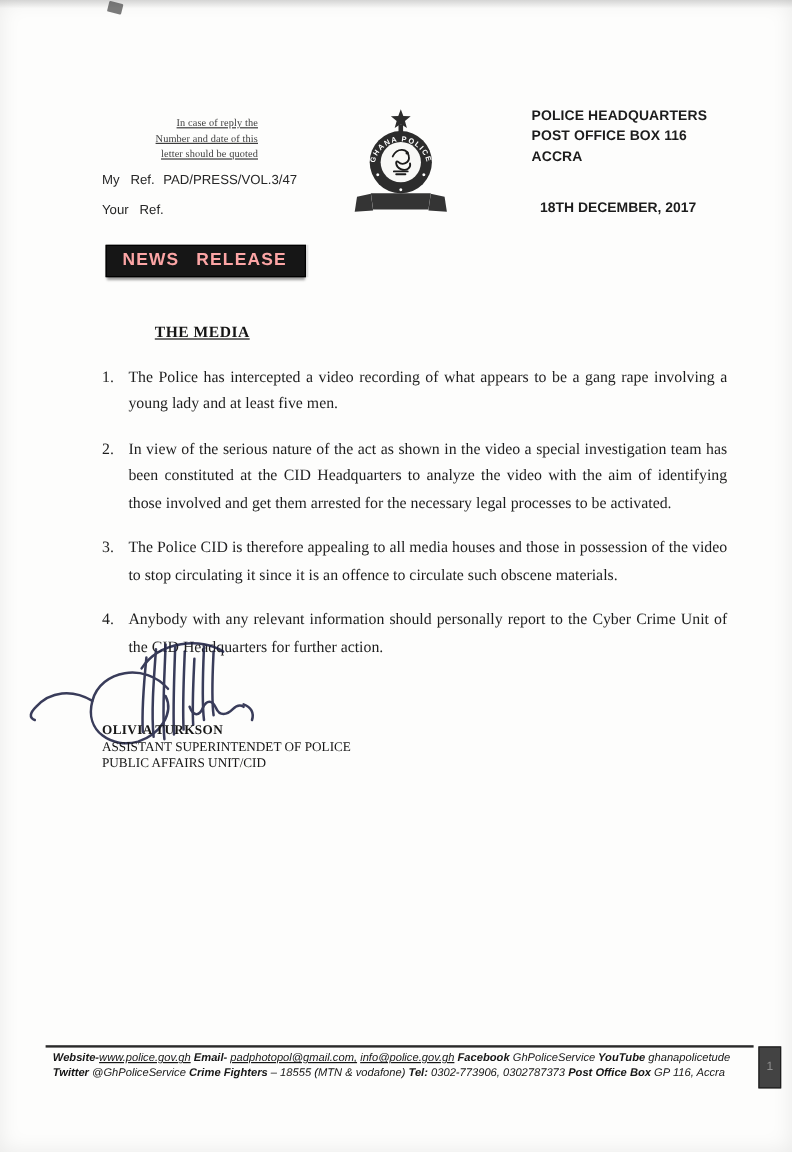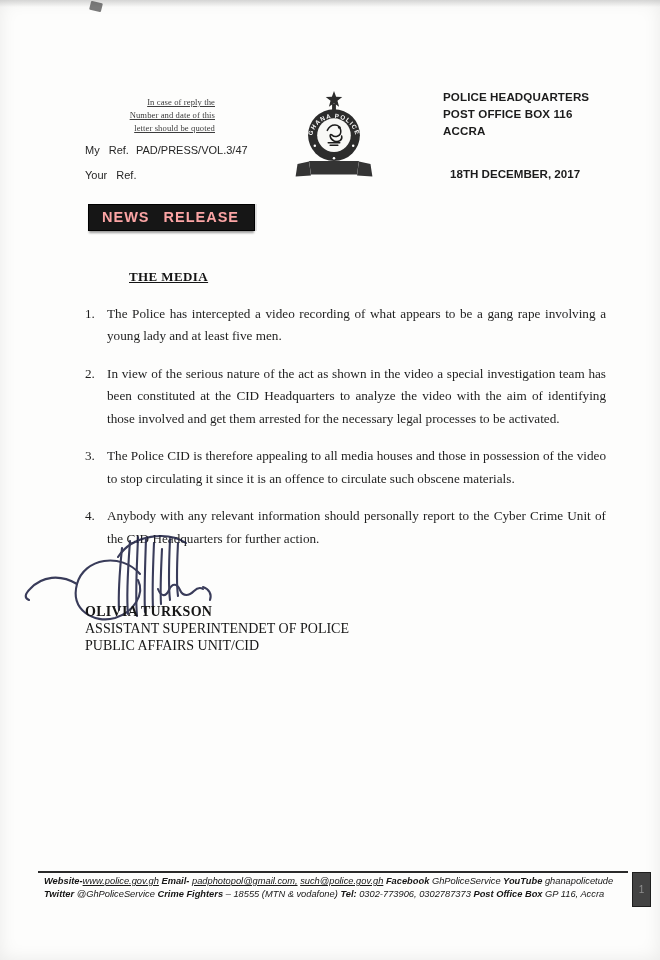--- a/index.html
+++ b/index.html
@@ -43,21 +43,21 @@
   .media-head{left:85px;top:269px;font-size:13px;font-weight:bold;
     text-decoration:underline;letter-spacing:.4px;color:#141414;margin-left:44px;}
 
   .body-list{left:85px;top:303px;width:521px;font-size:13.2px;line-height:1.7;
     color:#1e1e1e;}
   .item{position:relative;padding-left:22px;margin-bottom:15px;text-align:justify;}
   .item .num{position:absolute;left:0;top:0;}
 
   .sig-svg{left:18px;top:526px;}
 
-  .sign-block{left:85px;top:603px;font-size:14px;line-height:1.23;color:#161616;}
+  .sign-block{left:85px;top:603px;font-size:11px;line-height:1.23;color:#161616;}
   .sign-name{font-weight:bold;letter-spacing:.3px;}
 
   .footer-rule{left:38px;top:871px;width:590px;height:2px;background:#2a2a2a;}
   .footer{left:44px;top:875px;width:582px;font-size:9.3px;line-height:1.45;
     color:#161616;}
   .footer .b{font-weight:bold;font-style:italic;}
   .footer .i{font-style:italic;}
   .footer .u{font-style:italic;text-decoration:underline;}
 
   .page-tab{left:632px;top:872px;width:17px;height:33px;background:#434343;
@@ -163,21 +163,21 @@
 
   <div class="abs sign-block">
     <div class="sign-name">OLIVIA TURKSON</div>
     <div>ASSISTANT SUPERINTENDET OF POLICE</div>
     <div>PUBLIC AFFAIRS UNIT/CID</div>
   </div>
 
   <div class="abs footer-rule"></div>
   <div class="abs footer sans">
     <div>
-      <span class="b">Website-</span><span class="u">www.police.gov.gh</span><span class="b">  Email- </span><span class="u">padphotopol@gmail.com,</span><span class="i"> </span><span class="u">such@police.gov.gh</span><span class="b">  Facebook </span><span class="i">GhPoliceService</span><span class="b">  YouTube </span><span class="i">ghanapolicetude</span>
+      <span class="b">Website-</span><span class="u">www.police.gov.gh</span><span class="b">  Email- </span><span class="u">padphotopol@gmail.com,</span><span class="i"> </span><span class="u">info@police.gov.gh</span><span class="b">  Facebook </span><span class="i">GhPoliceService</span><span class="b">  YouTube </span><span class="i">ghanapolicetude</span>
     </div>
     <div>
       <span class="b">Twitter </span><span class="i">@GhPoliceService</span><span class="b">   Crime Fighters </span><span class="i">– 18555 (MTN &amp; vodafone)  </span><span class="b"> Tel: </span><span class="i">0302-773906, 0302787373</span><span class="b">   Post Office Box </span><span class="i">GP 116, Accra</span>
     </div>
   </div>
 
   <div class="abs page-tab sans">1</div>
 
 </div>
 

